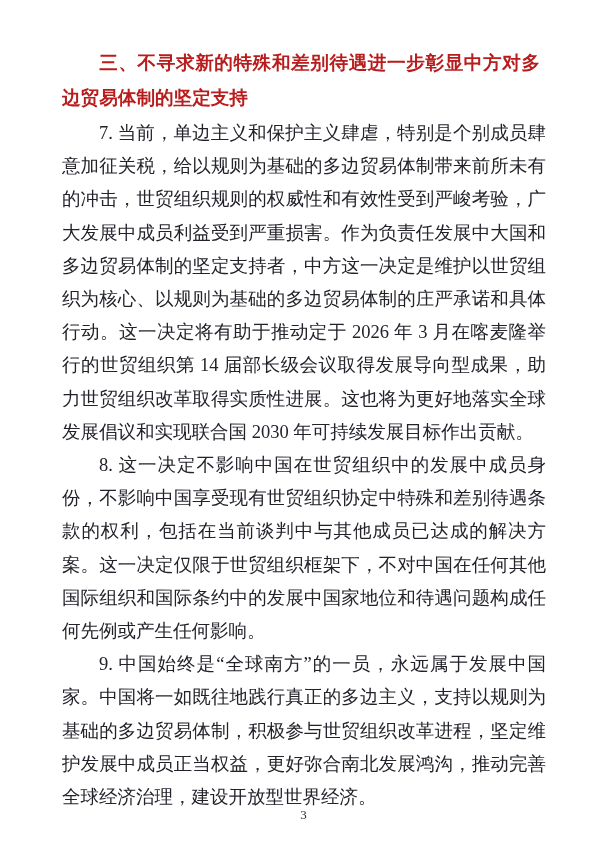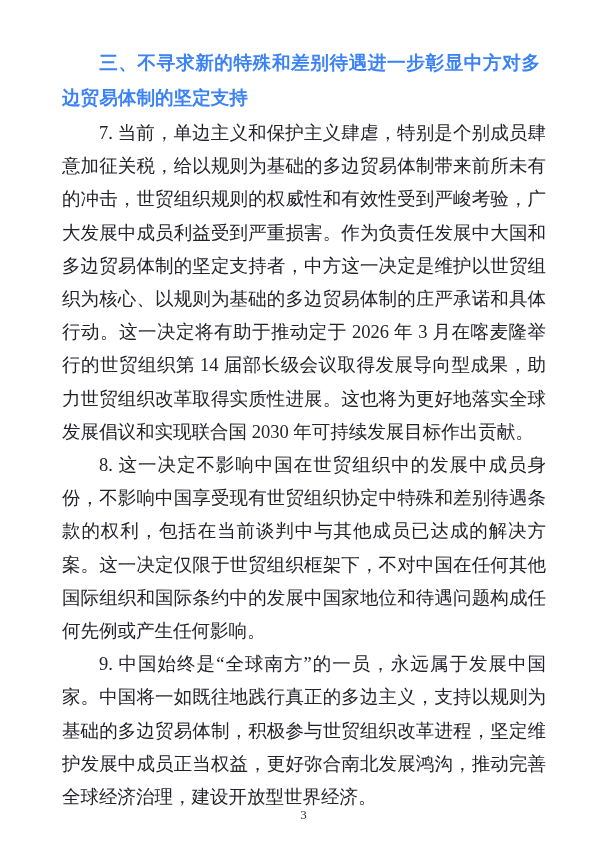--- a/index.html
+++ b/index.html
@@ -20,21 +20,21 @@
     position: absolute;
     left: 62px;
     top: 45px;
     width: 484px;
   }
   .heading {
     font-family: "Liberation Sans", sans-serif;
     font-weight: 700;
     font-size: 18.6px;
     line-height: 35px;
-    color: #3b82f6;
+    color: #b91c1c;
     text-align: justify;
     text-justify: inter-ideograph;
     text-align-last: left;
     text-indent: 2em;
     margin: 0 6px 2px 0;
   }
   .para {
     font-size: 18.5px;
     line-height: 33.2px;
     text-align: justify;

